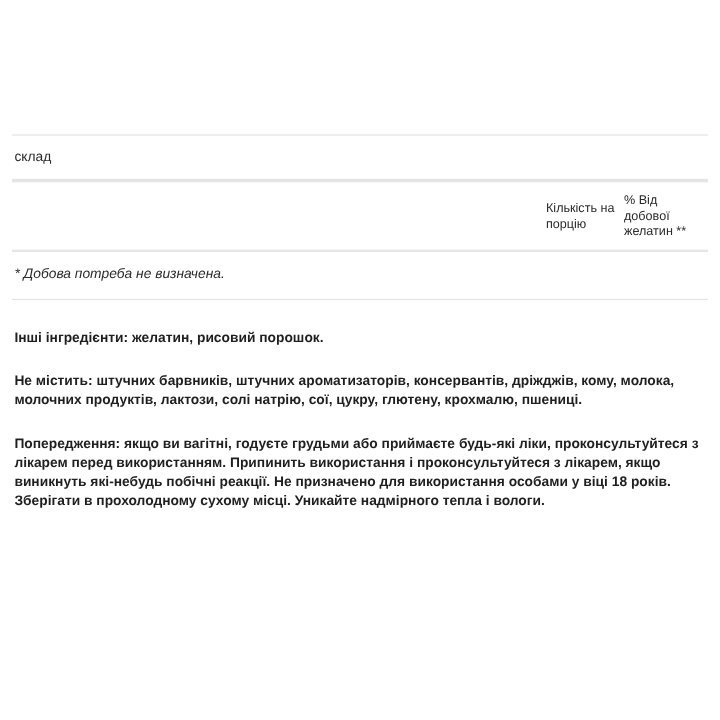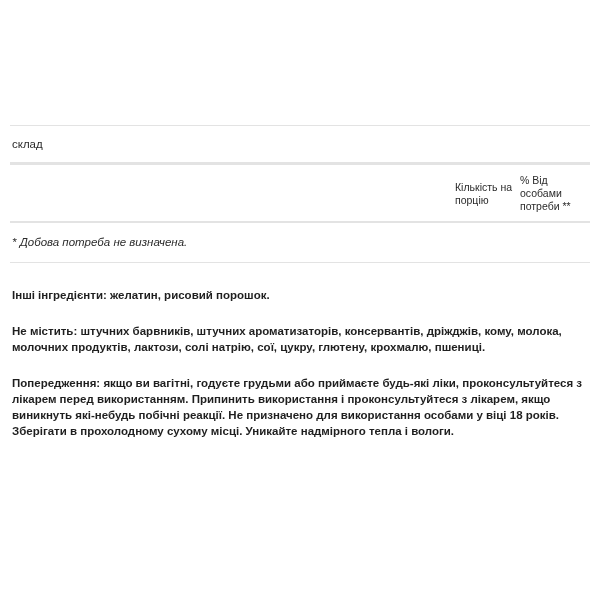--- a/index.html
+++ b/index.html
@@ -12,21 +12,21 @@
     background: #ffffff;
     font-family: "Liberation Sans", sans-serif;
     color: #222222;
     -webkit-font-smoothing: antialiased;
   }
   .page {
     position: relative;
     width: 600px;
     height: 584px;
     box-sizing: border-box;
-    padding: 13px 10px;
+    padding: 0 10px;
   }
   .spacer-top {
     height: 112px;
   }
   .rule {
     border-bottom: 1px solid #e3e3e3;
     height: 0;
   }
   .row {
     display: flex;
@@ -107,21 +107,21 @@
 
 
   <div class="rule"></div>
 
 
   <div class="rule"></div>
 
   <div class="row supp-head">
     <div class="col-name head-cell"></div>
     <div class="col-amount head-cell">Кількість на порцію</div>
-    <div class="col-dv head-cell">% Від особами потреби **</div>
+    <div class="col-dv head-cell">% Від добової желатин **</div>
   </div>
 
   <div class="rule"></div>
 
 
   <div class="rule"></div>
 
   <div class="footnote">* Добова потреба не визначена.</div>
 
   <div class="rule"></div>

